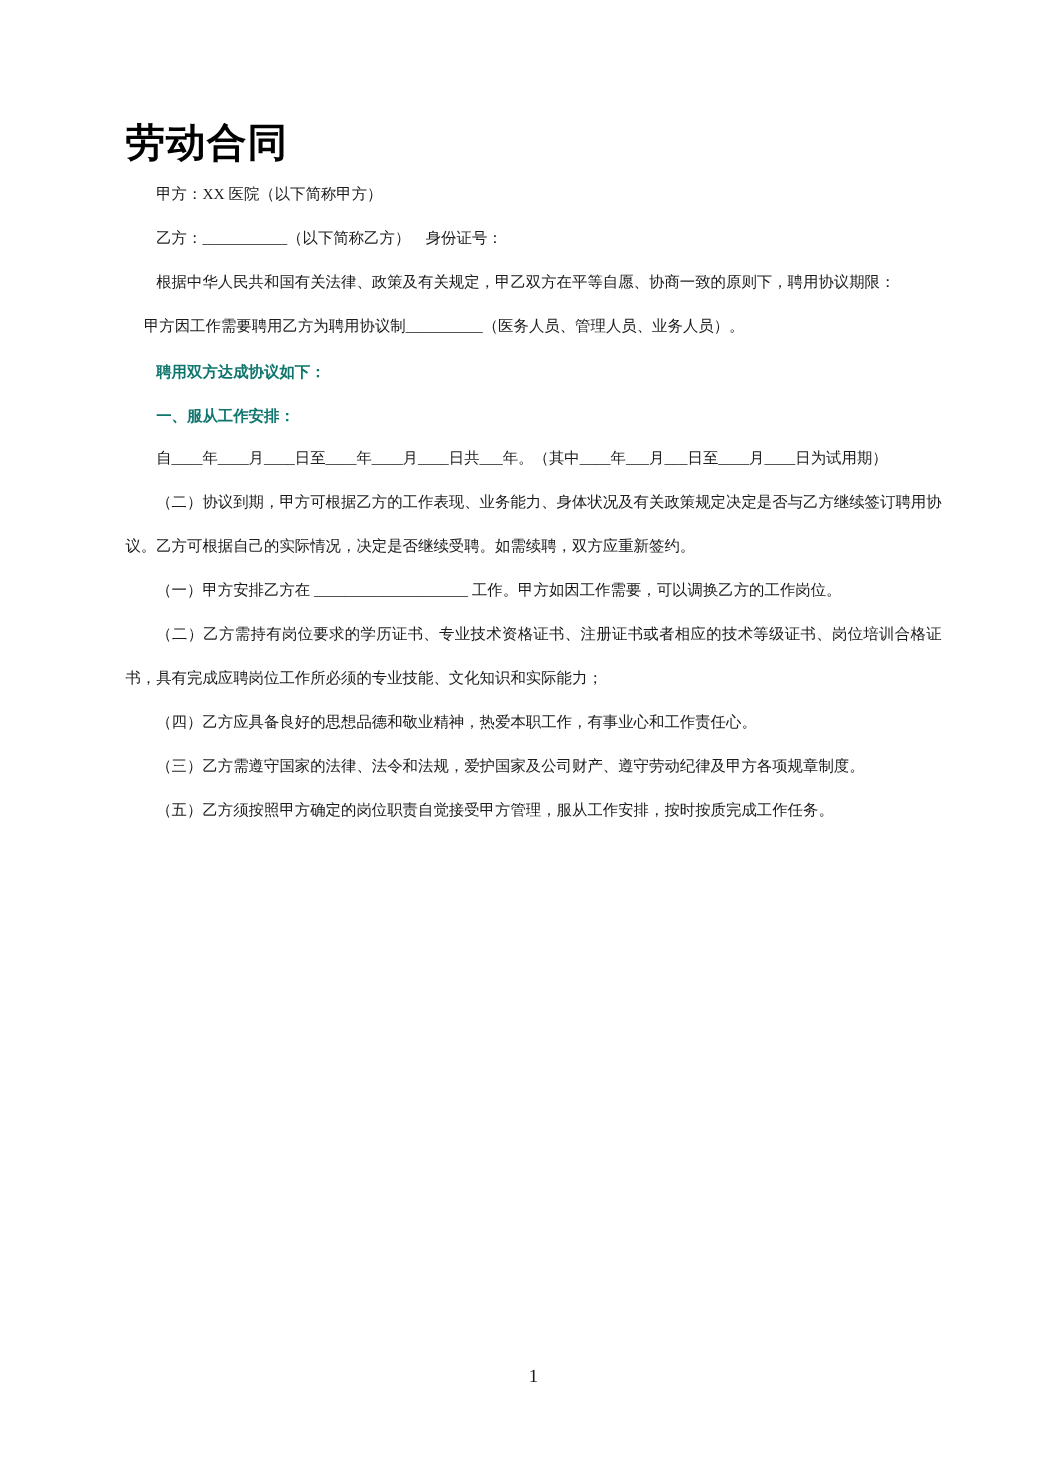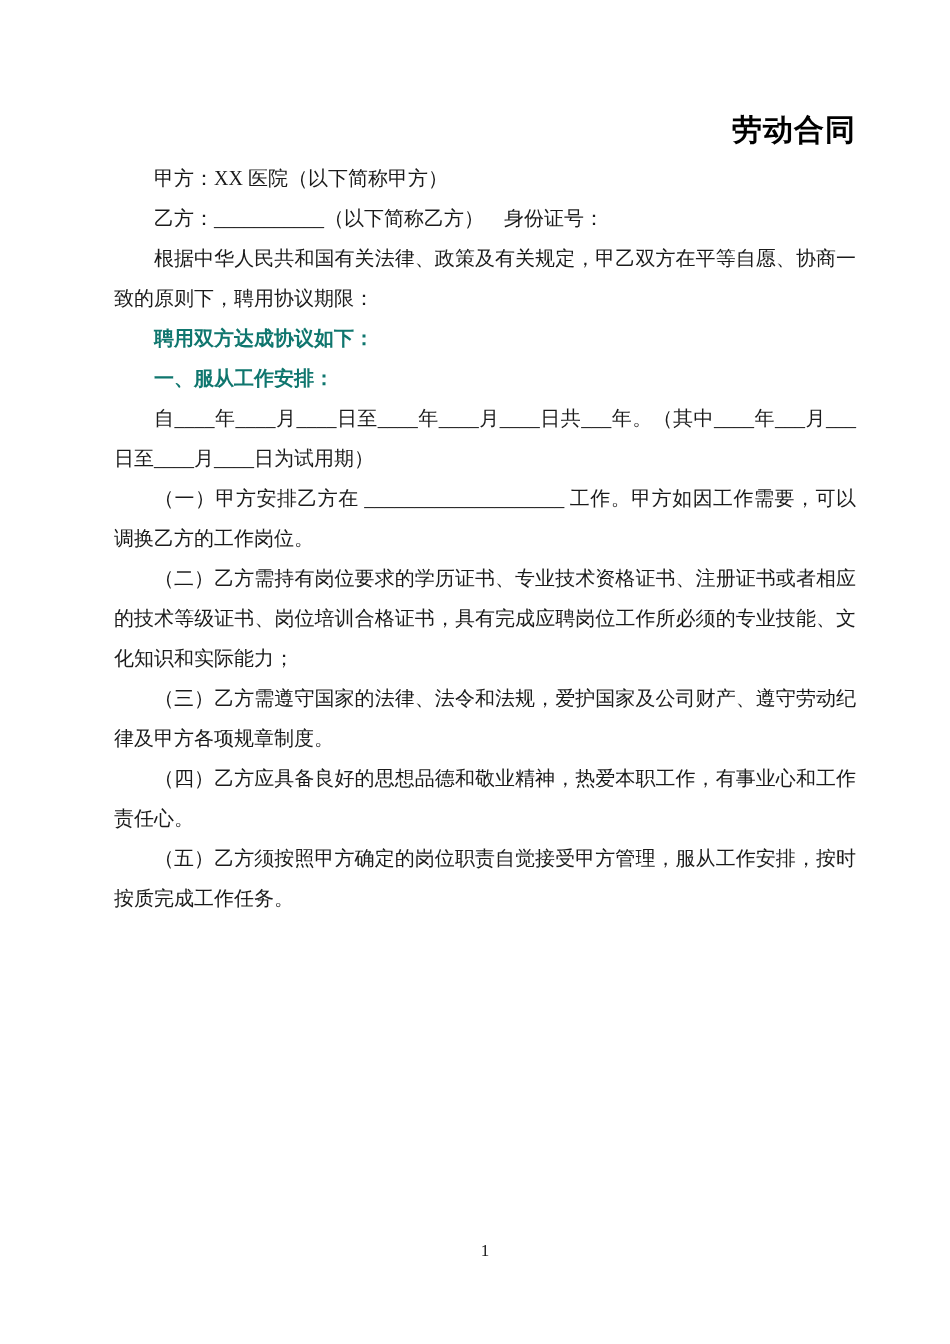--- a/index.html
+++ b/index.html
@@ -21,32 +21,32 @@
     top: 0;
     width: 742px;
     height: 1344px;
   }
   .doc-title {
     margin: 0;
     padding-top: 106px;
     height: 48px;
     line-height: 48px;
     font-family: "Liberation Sans", sans-serif;
-    font-size: 30px;
+    font-size: 36px;
     font-weight: bold;
-    text-align: right;
+    text-align: left;
     letter-spacing: 1px;
     color: #000000;
   }
   .body-text {
     margin-top: 4px;
   }
   p {
     margin: 0;
-    font-size: 20px;
+    font-size: 14px;
     line-height: 40px;
     text-align: justify;
     text-justify: inter-ideograph;
     word-break: break-all;
     color: #1a1a1a;
   }
   p.ind2 { text-indent: 2em; }
   p.ind1 { text-indent: 1.2em; }
   p.bold {
     font-family: "Liberation Sans", sans-serif;
@@ -73,37 +73,39 @@
   <h1 class="doc-title">劳动合同</h1>
 
   <div class="body-text">
 
     <p class="ind2">甲方：XX 医院（以下简称甲方）</p>
 
     <p class="ind2">乙方：___________（以下简称乙方）　身份证号：</p>
 
     <p class="ind2">根据中华人民共和国有关法律、政策及有关规定，甲乙双方在平等自愿、协商一致的原则下，聘用协议期限：</p>
 
+    <p class="ind1">甲方因工作需要聘用乙方为聘用协议制__________（医务人员、管理人员、业务人员）。</p>
 
     <p class="ind2 bold">聘用双方达成协议如下：</p>
 
     <p class="ind2 bold">一、服从工作安排：</p>
 
 
     <p class="ind2">自____年____月____日至____年____月____日共___年。（其中____年___月___日至____月____日为试用期）</p>
 
+    <p class="ind2">（二）协议到期，甲方可根据乙方的工作表现、业务能力、身体状况及有关政策规定决定是否与乙方继续签订聘用协议。乙方可根据自己的实际情况，决定是否继续受聘。如需续聘，双方应重新签约。</p>
 
 
     <p class="ind2">（一）甲方安排乙方在 ____________________ 工作。甲方如因工作需要，可以调换乙方的工作岗位。</p>
 
     <p class="ind2">（二）乙方需持有岗位要求的学历证书、专业技术资格证书、注册证书或者相应的技术等级证书、岗位培训合格证书，具有完成应聘岗位工作所必须的专业技能、文化知识和实际能力；</p>
 
+    <p class="ind2">（四）乙方应具备良好的思想品德和敬业精神，热爱本职工作，有事业心和工作责任心。</p>
+
     <p class="ind2">（三）乙方需遵守国家的法律、法令和法规，爱护国家及公司财产、遵守劳动纪律及甲方各项规章制度。</p>
-
-    <p class="ind2">（四）乙方应具备良好的思想品德和敬业精神，热爱本职工作，有事业心和工作责任心。</p>
 
     <p class="ind2">（五）乙方须按照甲方确定的岗位职责自觉接受甲方管理，服从工作安排，按时按质完成工作任务。</p>
 
   </div>
 
   <p class="page-number">1</p>
 
 </div>
 
 </body></html>

